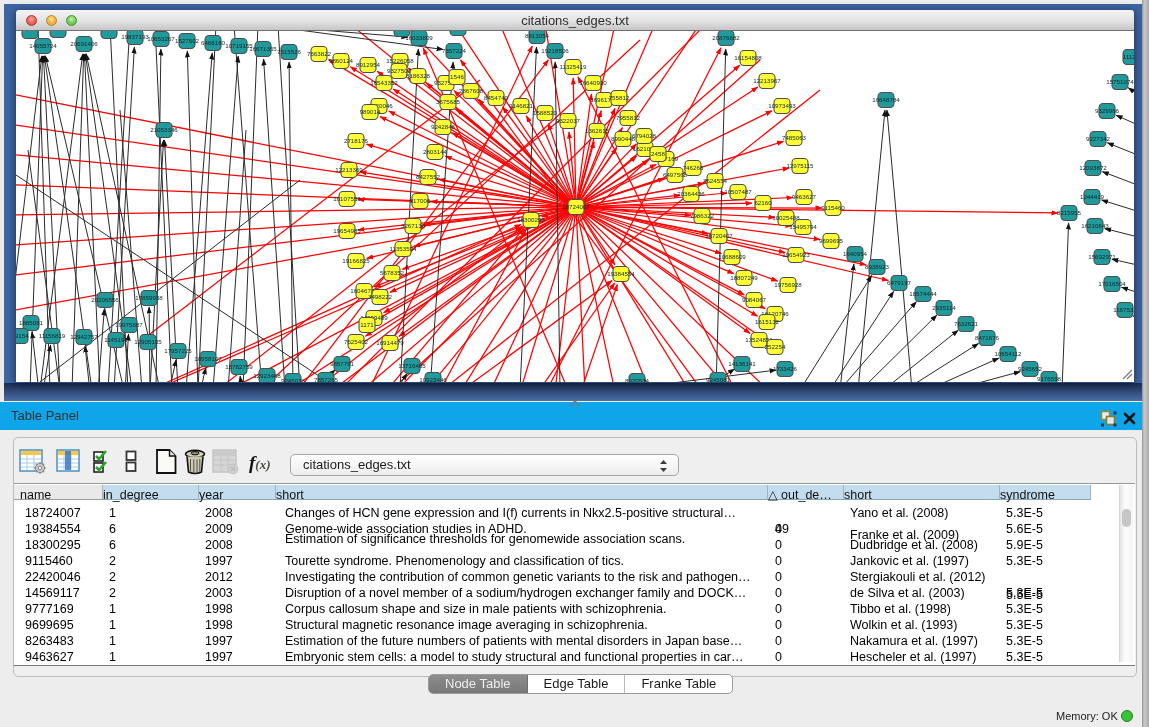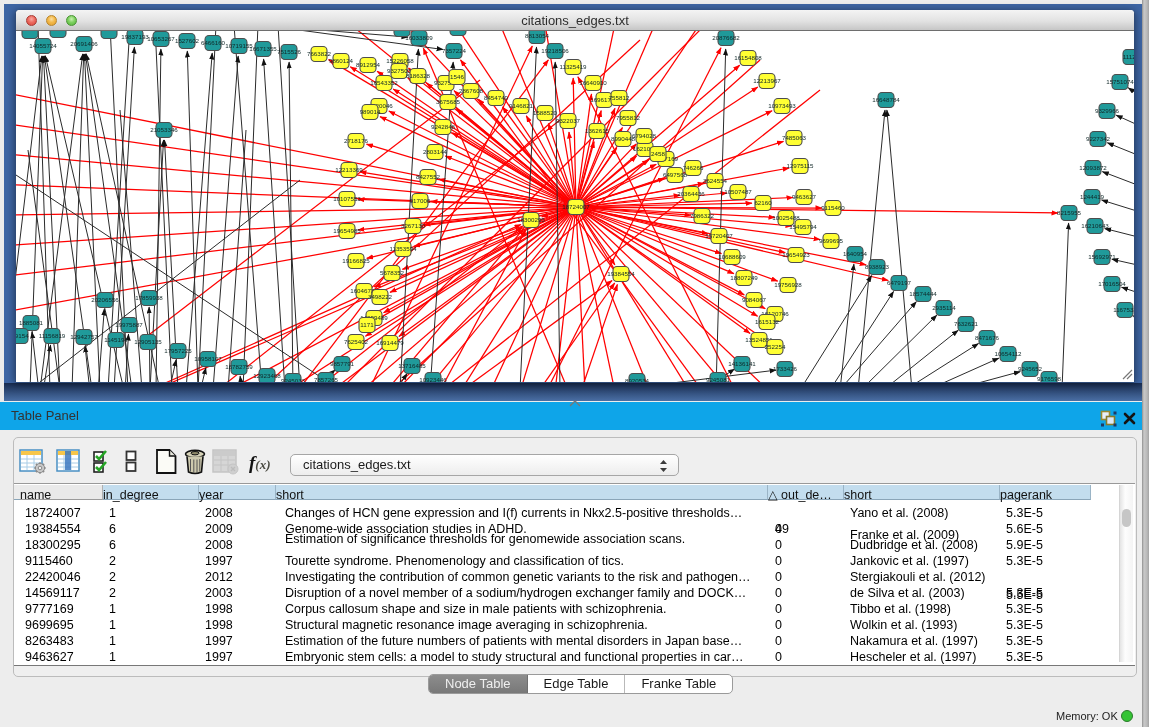--- a/index.html
+++ b/index.html
@@ -598,26 +598,26 @@
   </svg>
 </div>
 <div id="white"></div>
 <div class="hcell" style="left:14px;width:6px;background:#ececec;border-right:none"></div>
 <div class="hcell" style="left:20px;width:83px;background:#e9e9e9;border-right:1px solid #b0b0b0;border-bottom:1px solid #9a9a9a">name</div>
 <div class="hcell" style="left:103px;width:96px">in_degree</div>
 <div class="hcell" style="left:199px;width:77px">year</div>
 <div class="hcell" style="left:276px;width:492px">short</div>
 <div class="hcell" style="left:768px;width:76px">△ out_de…</div>
 <div class="hcell" style="left:844px;width:156px">short</div>
-<div class="hcell" style="left:1000px;width:91px">pagerank</div>
+<div class="hcell" style="left:1000px;width:91px">syndrome</div>
 <div id="rows">
 <div style="position:absolute;left:25px;top:506px" class="rt">18724007</div>
 <div style="position:absolute;left:109px;top:506px" class="rt">1</div>
 <div style="position:absolute;left:205px;top:506px" class="rt">2008</div>
-<div style="position:absolute;left:285px;top:506px" class="rt">Changes of HCN gene expression and I(f) currents in Nkx2.5-positive thresholds…</div>
+<div style="position:absolute;left:285px;top:506px" class="rt">Changes of HCN gene expression and I(f) currents in Nkx2.5-positive structural…</div>
 <div style="position:absolute;left:775px;top:522px" class="rt">49</div>
 <div style="position:absolute;left:850px;top:506px" class="rt">Yano et al. (2008)</div>
 <div style="position:absolute;left:1006px;top:506px" class="rt">5.3E-5</div>
 <div style="position:absolute;left:25px;top:522px" class="rt">19384554</div>
 <div style="position:absolute;left:109px;top:522px" class="rt">6</div>
 <div style="position:absolute;left:205px;top:522px" class="rt">2009</div>
 <div style="position:absolute;left:285px;top:522px" class="rt">Genome-wide association studies in ADHD.</div>
 <div style="position:absolute;left:775px;top:522px" class="rt">0</div>
 <div style="position:absolute;left:850px;top:528px" class="rt">Franke et al. (2009)</div>
 <div style="position:absolute;left:1006px;top:522px" class="rt">5.6E-5</div>

